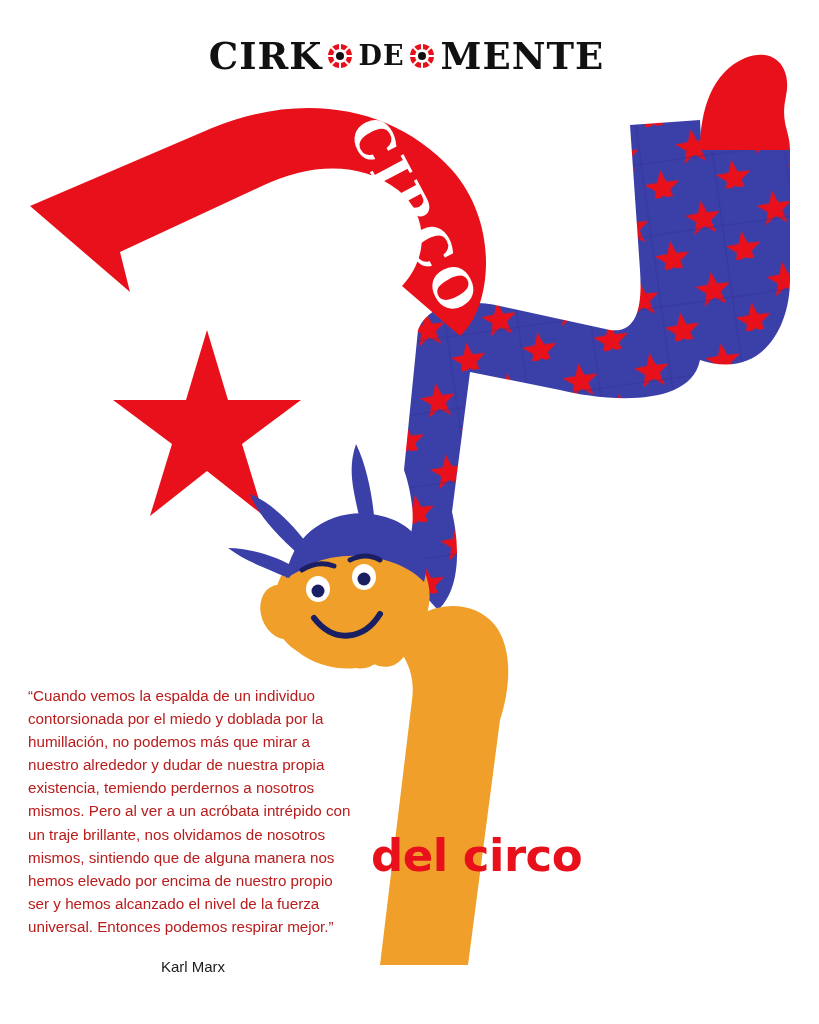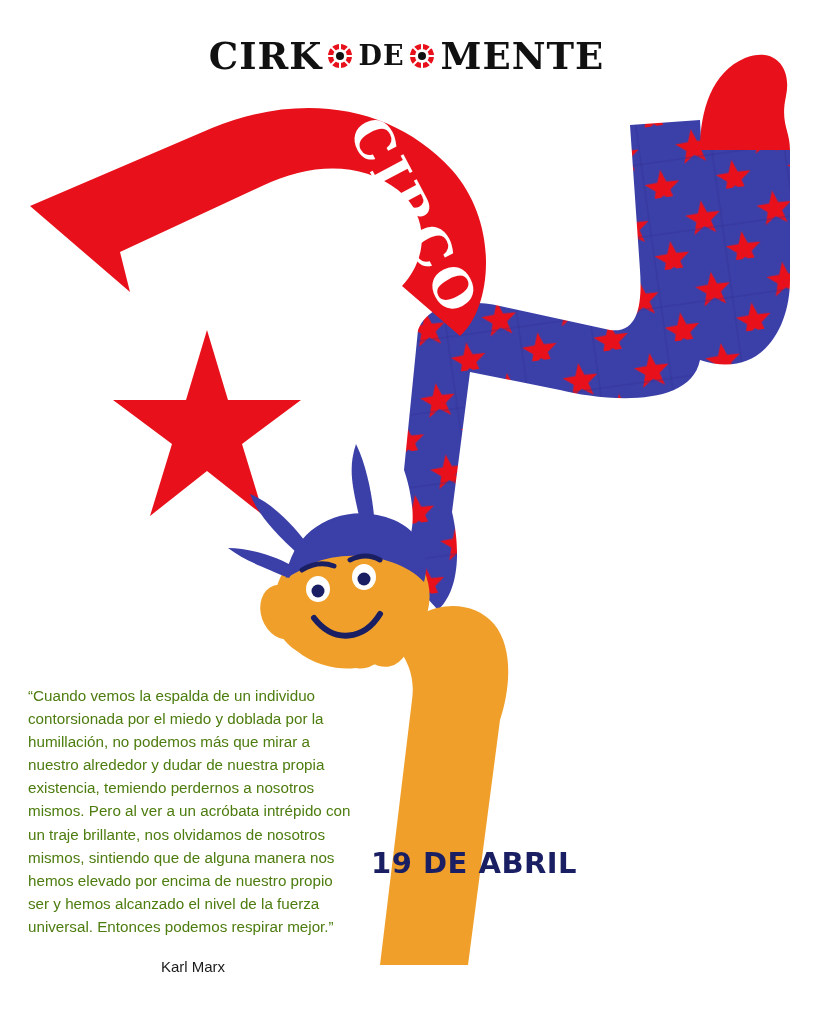--- a/index.html
+++ b/index.html
@@ -52,21 +52,21 @@
   }
 
   
   .quote {
     position: absolute;
     left: 28px;
     top: 684px;
     width: 330px;
     font-size: 15.2px;
     line-height: 1.52;
-    color: #4d7c0f;
+    color: #b91c1c;
     font-family: "Liberation Sans", sans-serif;
   }
   .quote-author {
     position: absolute;
     left: 28px;
     top: 958px;
     width: 330px;
     text-align: center;
     font-size: 15px;
     color: #1b1b1b;
@@ -214,14 +214,14 @@
           </g>
           <circle cx="17" cy="17" r="4" fill="#111111"></circle>
         </g>
       </svg></span><span class="part">MENTE</span>
 </div>
 
 <div class="quote">“Cuando vemos la espalda de un individuo contorsionada por el miedo y doblada por la humillación, no podemos más que mirar a nuestro alrededor y dudar de nuestra propia existencia, temiendo perdernos a nosotros mismos. Pero al ver a un acróbata intrépido con un traje brillante, nos olvidamos de nosotros mismos, sintiendo que de alguna manera nos hemos elevado por encima de nuestro propio ser y hemos alcanzado el nivel de la fuerza universal. Entonces podemos respirar mejor.”</div>
 <div class="quote-author">Karl Marx</div>
 
 <div class="title-block">
-  <div class="title-date">19 DE ABRIL</div>
+  <div class="title-main">del circo</div>
 </div>
 
 </body></html>

